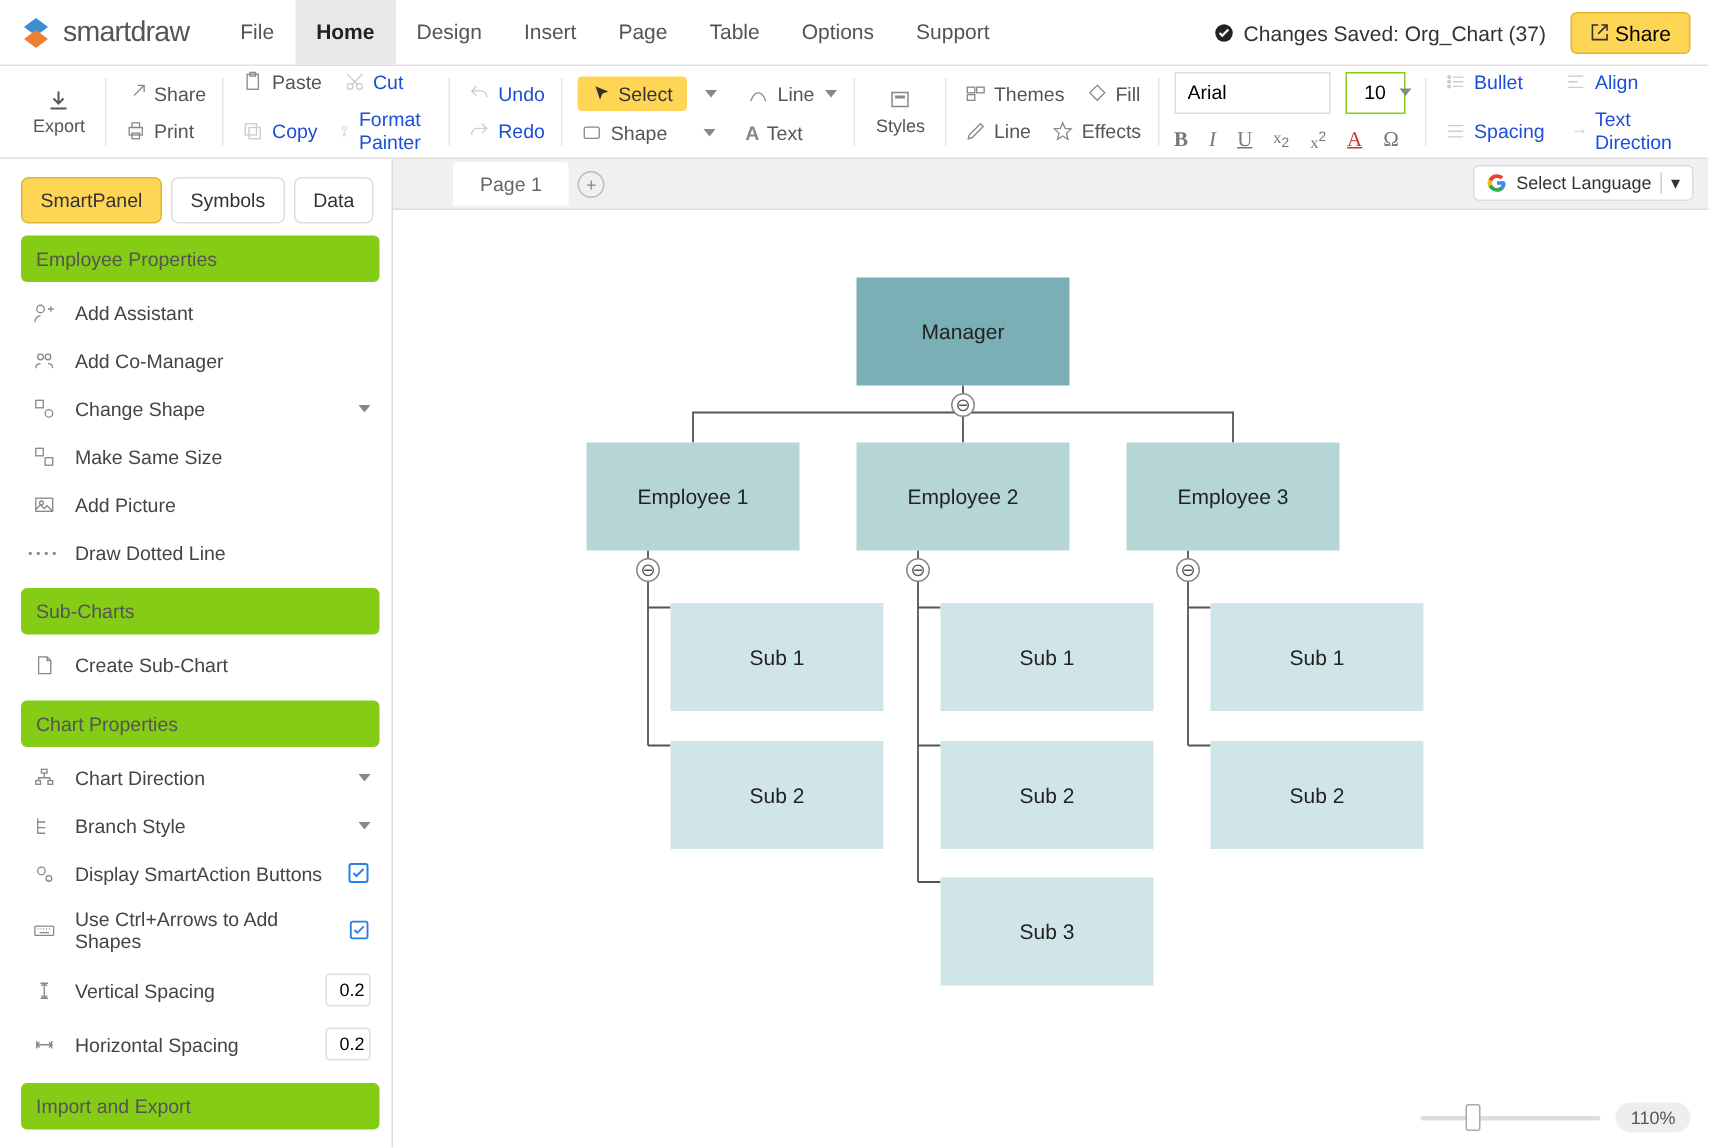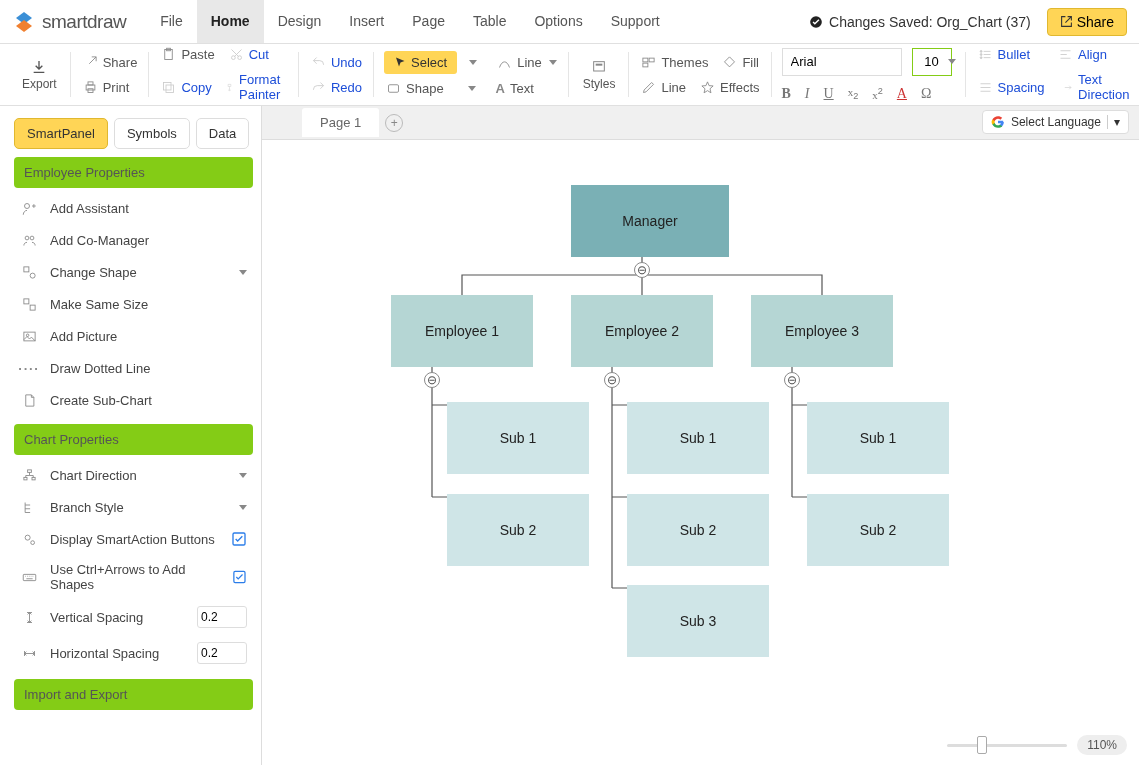--- a/index.html
+++ b/index.html
@@ -17,47 +17,47 @@
 .ribbon{display:flex;align-items:stretch;height:62px;border-bottom:1px solid #e0e0e0;padding:0 8px}
 .ribbon-group{display:flex;flex-direction:column;justify-content:center;padding:0 10px;position:relative}
 .ribbon-group::after{content:"";position:absolute;right:0;top:8px;bottom:8px;width:1px;background:#e5e5e5}
 .ribbon-group:last-child::after{display:none}
 .ribbon-big{display:flex;flex-direction:column;align-items:center;justify-content:center;gap:2px;cursor:pointer;font-size:12px;color:#555;padding:0 4px}
 .ribbon-row{display:flex;gap:10px;align-items:center}
 .ribbon-btn{display:flex;align-items:center;gap:5px;font-size:13px;color:#555;cursor:pointer;padding:3px 2px}
 .ribbon-btn.disabled{color:#1d4ed8}
 .ribbon-btn.sel{background:#ffd556;border-radius:3px;padding:4px 10px;color:#333}
 .dd-caret{width:0;height:0;border-left:4px solid transparent;border-right:4px solid transparent;border-top:5px solid #888;margin-left:2px}
-.font-input{border:1px solid #ddd;height:28px;padding:0 8px;width:120px;font-size:13px}
+.font-input{border:1px solid #ddd;height:28px;padding:0 8px;width:104px;font-size:13px}
 .font-size{border:1px solid #84cc16;height:28px;width:40px;text-align:center;font-size:13px}
 .fmt-row{display:flex;gap:14px;align-items:center;margin-top:4px;font-size:14px;color:#777}
 .fmt-icon{cursor:pointer;font-family:Georgia,serif}
 .content{display:flex;height:calc(100vh - 106px)}
 .sidebar{width:262px;border-right:1px solid #ddd;display:flex;flex-direction:column;overflow-y:auto;padding:12px 8px 12px 14px;position:relative}
 .sidebar::-webkit-scrollbar{width:8px}
 .sidebar::-webkit-scrollbar-thumb{background:#ccc;border-radius:4px}
 .panel-tabs{display:flex;gap:6px;align-items:center;}
 .ptab{border:1px solid #ddd;border-radius:5px;padding:7px 12px;font-size:13px;cursor:pointer;background:#fff}
 .ptab.active{background:#ffd556;border-color:#e0b830}
 .ptab-close{font-size:16px;color:#888;cursor:pointer;margin-left:4px}
 .section-hdr{background:#84cc16;border-radius:4px;padding:8px 10px;font-size:13px;color:#555;margin-bottom:4px;margin-top:8px}
 .section-hdr:first-of-type{margin-top:0}
 .prop-item{display:flex;align-items:center;gap:12px;padding:7px 6px;font-size:13px;color:#444;cursor:pointer;position:relative}
 .prop-icon{width:18px;height:18px;flex-shrink:0;display:flex;align-items:center;justify-content:center;color:#888}
 .prop-caret{margin-left:auto}
 .prop-check{margin-left:auto;width:16px;height:16px}
-.prop-input{margin-left:auto;width:50px;border:1px solid #ddd;border-radius:3px;text-align:left;padding:3px;font-size:12px}
+.prop-input{margin-left:auto;width:30px;border:1px solid #ddd;border-radius:3px;text-align:right;padding:3px;font-size:12px}
 .canvas-wrap{flex:1;display:flex;flex-direction:column;position:relative;background:#fff}
 .page-tabs{height:34px;background:#f0f0f0;display:flex;align-items:center;padding-left:40px;border-bottom:1px solid #ddd}
 .page-tab{background:#fff;padding:7px 18px;font-size:13px;color:#666;border-radius:3px 3px 0 0;margin-right:6px;cursor:pointer}
 .page-add{width:18px;height:18px;border:1px solid #bbb;border-radius:50%;display:flex;align-items:center;justify-content:center;color:#888;cursor:pointer;font-size:12px}
 .lang-sel{position:absolute;right:10px;top:4px;background:#fff;border:1px solid #ddd;border-radius:4px;padding:4px 8px;font-size:12px;display:flex;align-items:center;gap:6px;cursor:pointer}
 .canvas{flex:1;position:relative;overflow:auto}
 .node{position:absolute;display:flex;align-items:center;justify-content:center;font-size:14px;color:#222}
-.mgr{background:#7ab0b5;width:158px;height:72px}
+.mgr{background:#7ab0b5;width:142px;height:72px}
 .emp{background:#b5d6d4;width:142px;height:72px}
 .sub{background:#cfe5e7;width:142px;height:72px}
 .col-btn{position:absolute;width:16px;height:16px;border:1px solid #888;border-radius:50%;background:#fff;display:flex;align-items:center;justify-content:center;font-size:12px;color:#555;cursor:pointer;line-height:1}
 svg.connector{position:absolute;top:0;left:0;pointer-events:none}
 .zoom-bar{position:absolute;bottom:10px;right:12px;display:flex;align-items:center;gap:10px}
 .zoom-track{width:120px;height:3px;background:#ddd;border-radius:2px;position:relative}
 .zoom-thumb{position:absolute;width:10px;height:18px;background:#fff;border:1px solid #aaa;border-radius:2px;top:-8px;left:30px}
 .zoom-val{background:#eee;border-radius:10px;padding:3px 10px;font-size:12px;color:#555}
 .ico{width:15px;height:15px;fill:none;stroke:#888;stroke-width:1.4}
 .chk-svg{stroke:#2b7de9;fill:none;stroke-width:2}
@@ -354,20 +354,21 @@
         </span>
         <span>Add Picture</span>
       </div>
     <div class="prop-item">
         <span class="prop-icon">
           <span style="letter-spacing:1px;font-weight:bold">····</span>
         </span>
         <span>Draw Dotted Line</span>
       </div>
 
+    <div class="section-hdr">Sub-Charts</div>
     <div class="prop-item">
         <span class="prop-icon">
           <svg class="ico" viewBox="0 0 24 24">
             <path d="M6 3h9l4 4v14H6zM15 3v4h4"></path>
           </svg>
         </span>
         <span>Create Sub-Chart</span>
       </div>
 
     <div class="section-hdr">Chart Properties</div>

